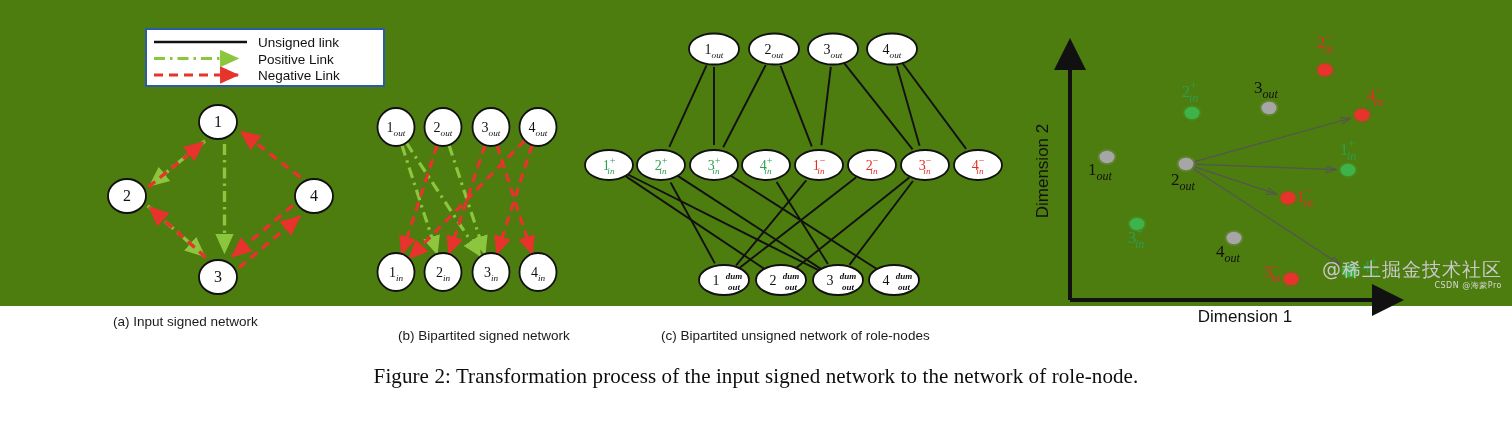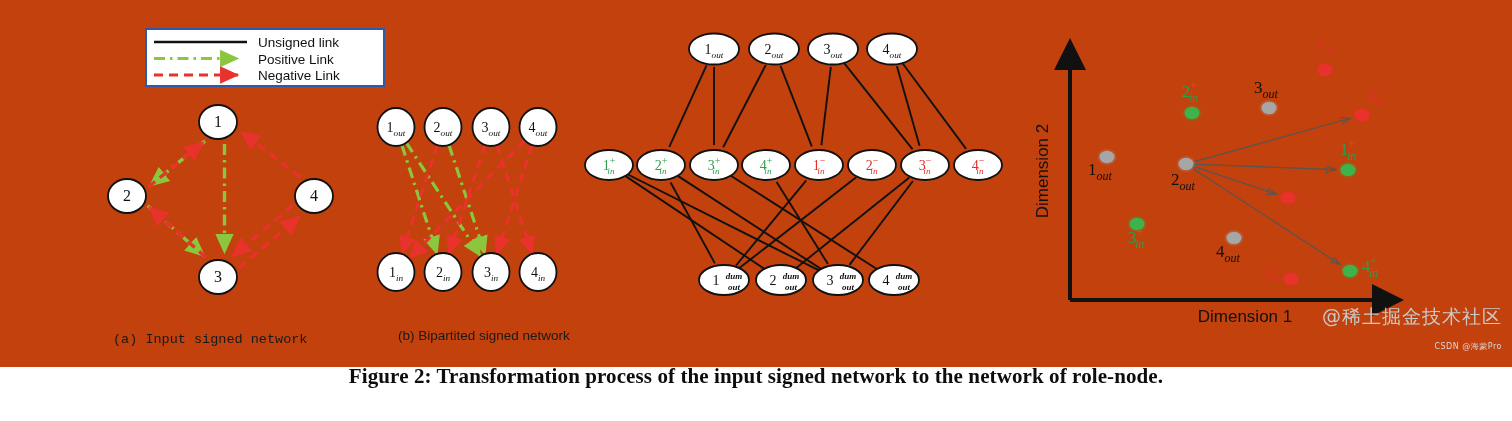--- a/index.html
+++ b/index.html
@@ -1,25 +1,25 @@
 <!DOCTYPE html>
 <html><head>
 <meta charset="utf-8">
 <style>
   html,body{margin:0;padding:0;background:#ffffff;}
   body{width:1512px;height:421px;overflow:hidden;font-family:"Liberation Sans",sans-serif;}
-  #root{position:relative;width:1512px;height:367px;background:#c2410c;}
+  #root{position:relative;width:1512px;height:306px;background:#4d7c0f;}
   svg{display:block;}
   .fig-svg{position:absolute;left:0;top:0;}
   .cap{position:absolute;font-family:"Liberation Sans",sans-serif;font-size:13.5px;color:#1a1a1a;white-space:nowrap;}
   .figcaption{position:absolute;left:0;top:364px;width:1512px;text-align:center;
-    font-family:"Liberation Serif",serif;font-weight:bold;font-size:21px;color:#0d0d0d;letter-spacing:.1px;}
+    font-family:"Liberation Serif",serif;font-weight:normal;font-size:21px;color:#0d0d0d;letter-spacing:.1px;}
   .wm{position:absolute;right:10px;bottom:16px;text-align:right;line-height:1;}
   .wm-main{font-family:"DejaVu Sans",sans-serif;font-size:19px;color:#c9c9c9;letter-spacing:1px;}
-  .wm-sub{font-family:"DejaVu Sans",sans-serif;font-size:8px;color:#d8d8d8;margin-top:17px;letter-spacing:.5px;}
+  .wm-sub{font-family:"DejaVu Sans",sans-serif;font-size:8px;color:#d8d8d8;margin-top:3px;letter-spacing:.5px;}
 </style>
 </head>
 <body>
 
 <div id="root">
 
   <svg class="fig-svg" id="main-svg" width="1512" height="421">
     <defs>
       <marker id="ah-pos" markerWidth="7" markerHeight="7" refX="5.6" refY="3" orient="auto">
         <path d="M0,0.3 L6,3 L0,5.7 z" fill="#8CC63F"></path>
@@ -189,22 +189,23 @@
         <text x="1228" y="257" text-anchor="middle" font-family="&quot;Liberation Serif&quot;,serif" font-size="17" fill="#111111"><tspan>4</tspan><tspan dy="5" dx="0" font-size="12" font-style="italic">out</tspan></text>
         <ellipse cx="1291" cy="279" rx="9.5" ry="8" fill="#E8322C" opacity="0.22"></ellipse>
         <ellipse cx="1291" cy="279" rx="7.5" ry="6.2" fill="#E8322C"></ellipse>
         <text x="1272" y="277" text-anchor="middle" font-family="&quot;Liberation Serif&quot;,serif" font-size="17" fill="#E03127"><tspan>3</tspan><tspan dy="-7" font-size="12">−</tspan><tspan dy="12" dx="-8" font-size="12" font-style="italic">in</tspan></text>
         <ellipse cx="1350" cy="271" rx="9.5" ry="8" fill="#3DB34A" opacity="0.22"></ellipse>
         <ellipse cx="1350" cy="271" rx="7.5" ry="6.2" fill="#3DB34A"></ellipse>
         <text x="1370" y="272" text-anchor="middle" font-family="&quot;Liberation Serif&quot;,serif" font-size="17" fill="#2E9E4F"><tspan>4</tspan><tspan dy="-7" font-size="12">+</tspan><tspan dy="12" dx="-8" font-size="12" font-style="italic">in</tspan></text>
       </g>
   </svg>
 
-  <div class="cap" style="left:113px;top:332px;font-family:Liberation Mono, monospace;">(a) Input signed network</div>
+  <div class="cap" style="left:113px;top:314px;">(a) Input signed network</div>
   <div class="cap" style="left:398px;top:328px;text-align:right;">(b) Bipartited signed network</div>
+  <div class="cap" style="left:661px;top:328px;">(c) Bipartited unsigned network of role-nodes</div>
 
   <div class="figcaption">Figure 2: Transformation process of the input signed network to the network of role-node.</div>
 
   <div class="wm">
     <div class="wm-main">@稀土掘金技术社区</div>
     <div class="wm-sub">CSDN @海蒙Pro</div>
   </div>
 
 </div>
 

